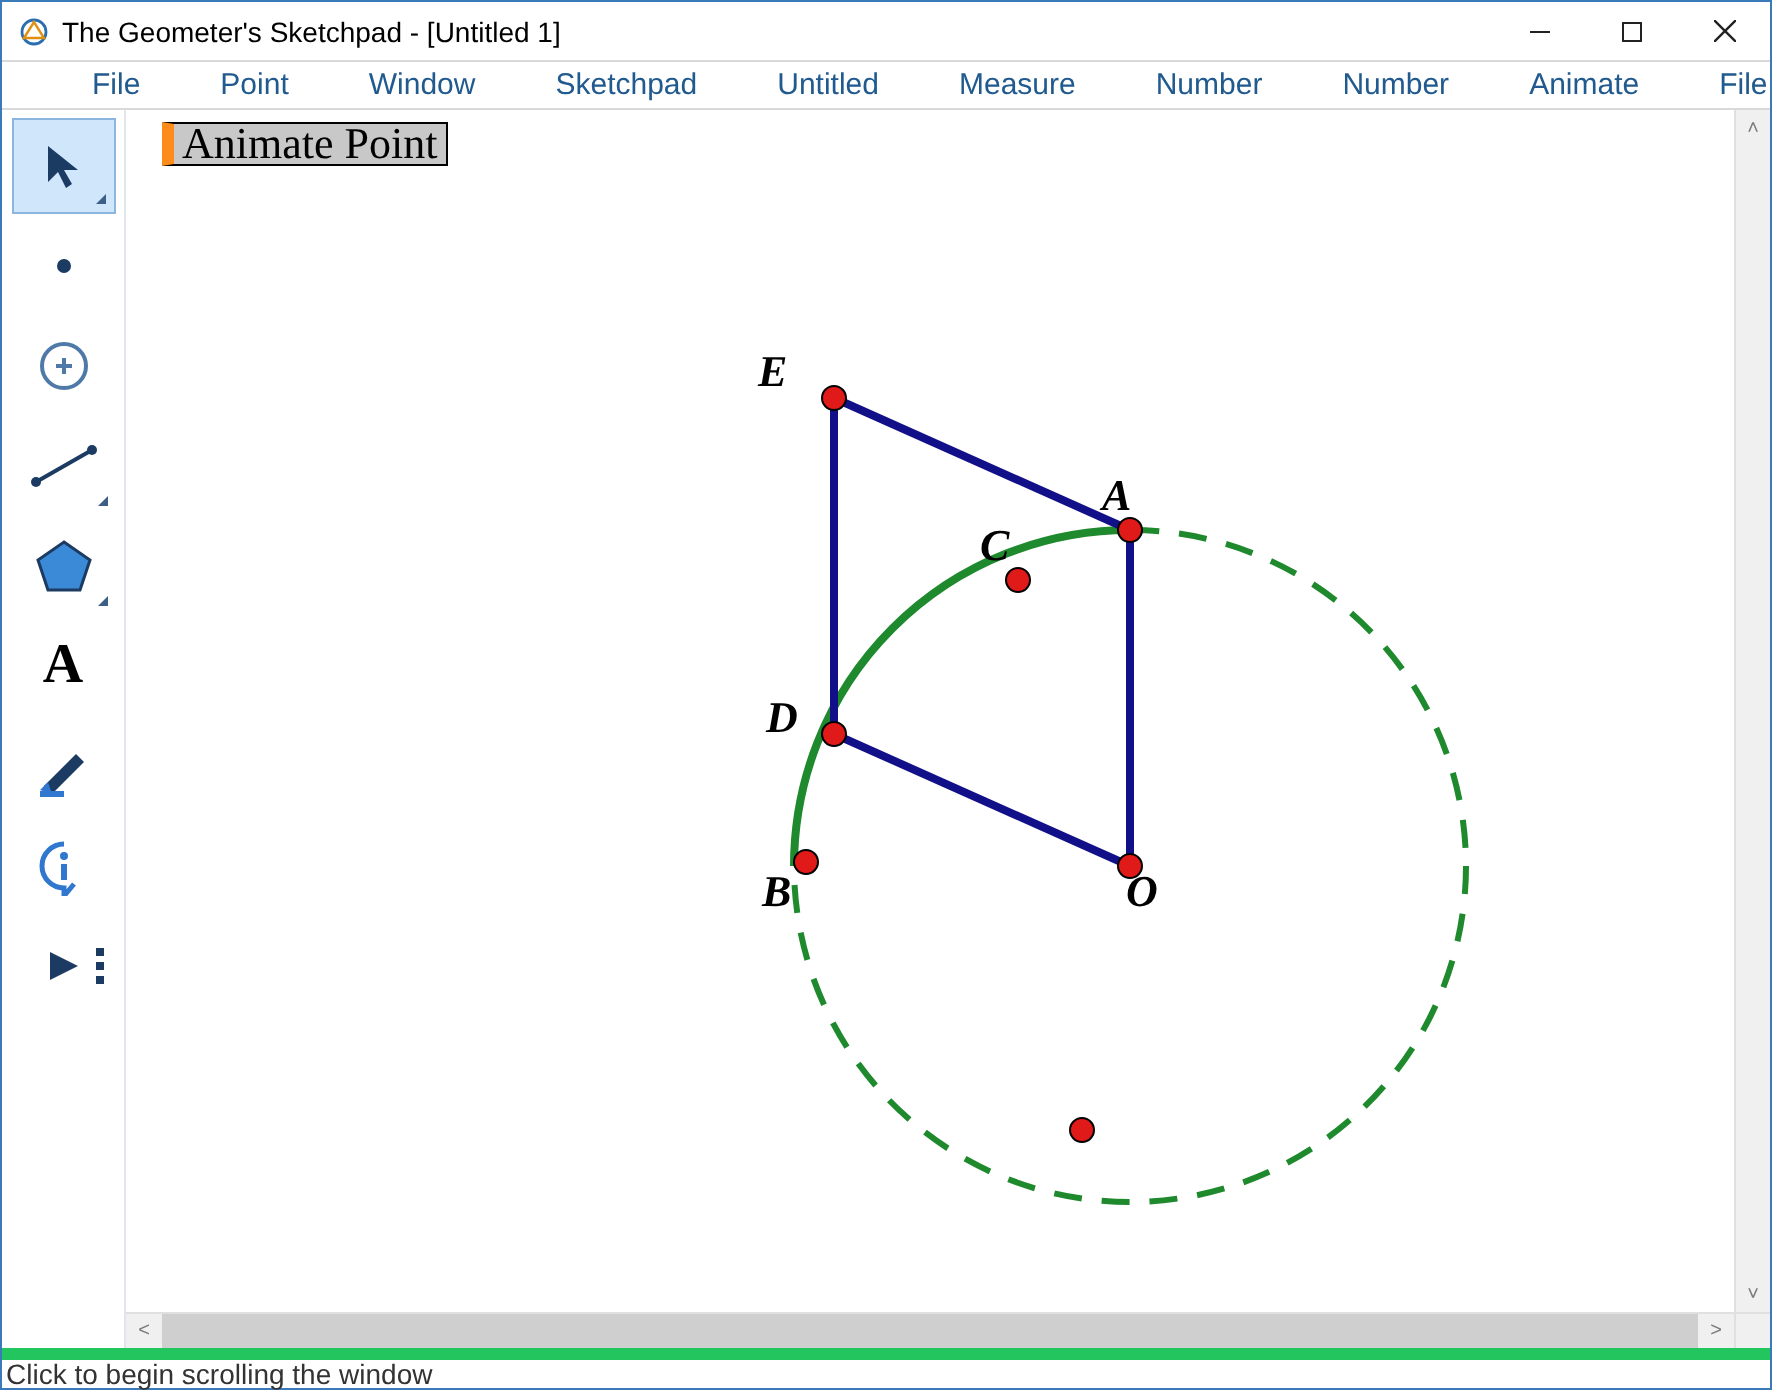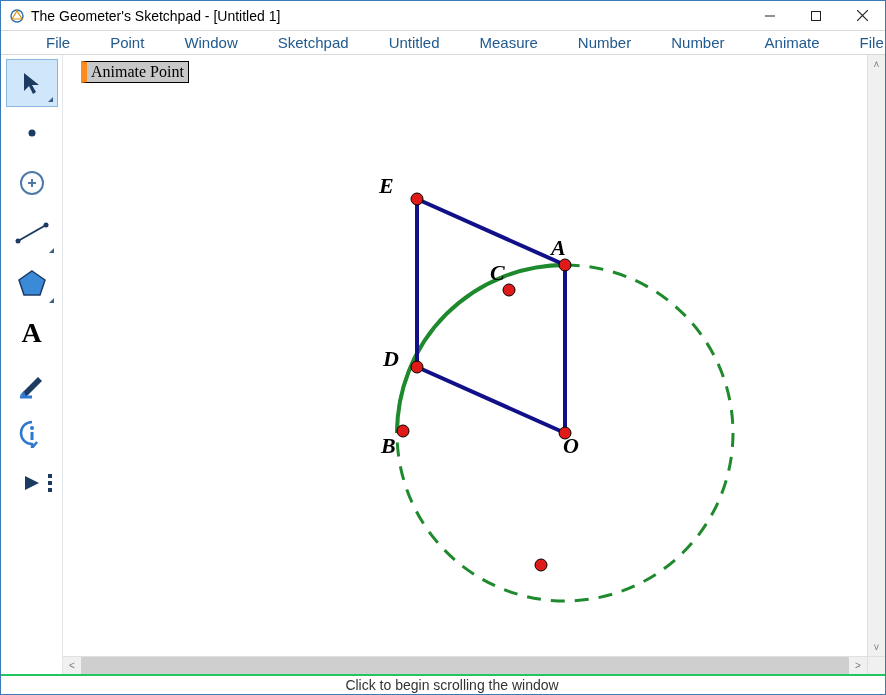--- a/index.html
+++ b/index.html
@@ -138,36 +138,35 @@
     display:flex; align-items:center;
   }
   .hscroll .arrow { width:18px; height:100%; display:flex;align-items:center;justify-content:center;color:#7a7a7a;font-size:10px;}
   .hscroll .track { flex:1; background:#cfcfcf; height:100%; margin:0 0; }
   .corner-box {
     position:absolute; right:0; bottom:0; width:18px; height:18px; background:#f0f0f0;
     border-left:1px solid #e0e0e0; border-top:1px solid #e0e0e0;
   }
   .statusbar {
     height: 20px;
-    border-top: 2px solid #22c55e;
+    border-top: 6px solid #22c55e;
     font-size: 14px;
     color: #333;
-    padding-left: 18px;
+    padding-left: 2px;
     display:flex; align-items:center;
     background:#fff;
-    justify-content:center;
   }
   .animate-btn {
     position:absolute;
     left: 18px; top: 6px;
     background:#c8c8c8;
     border:1px solid #000;
     border-left:6px solid #ff8c1a;
     padding: 0 4px;
-    font-size: 16px;
+    font-size: 22px;
     font-family: Georgia, 'Times New Roman', serif;
     line-height: 20px;
   }
   .geom-label {
     font-family: 'Times New Roman', Georgia, serif;
     font-style: italic;
     font-weight: bold;
     font-size: 22px;
     position:absolute;
     user-select:none;

